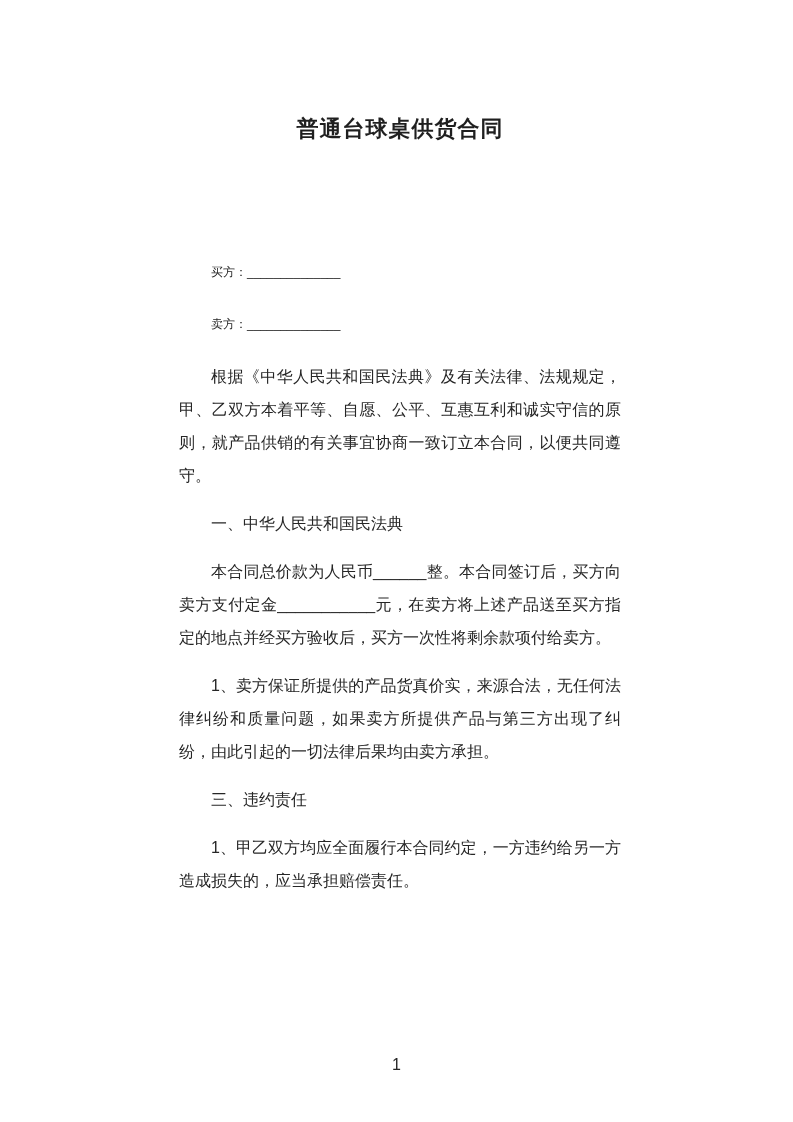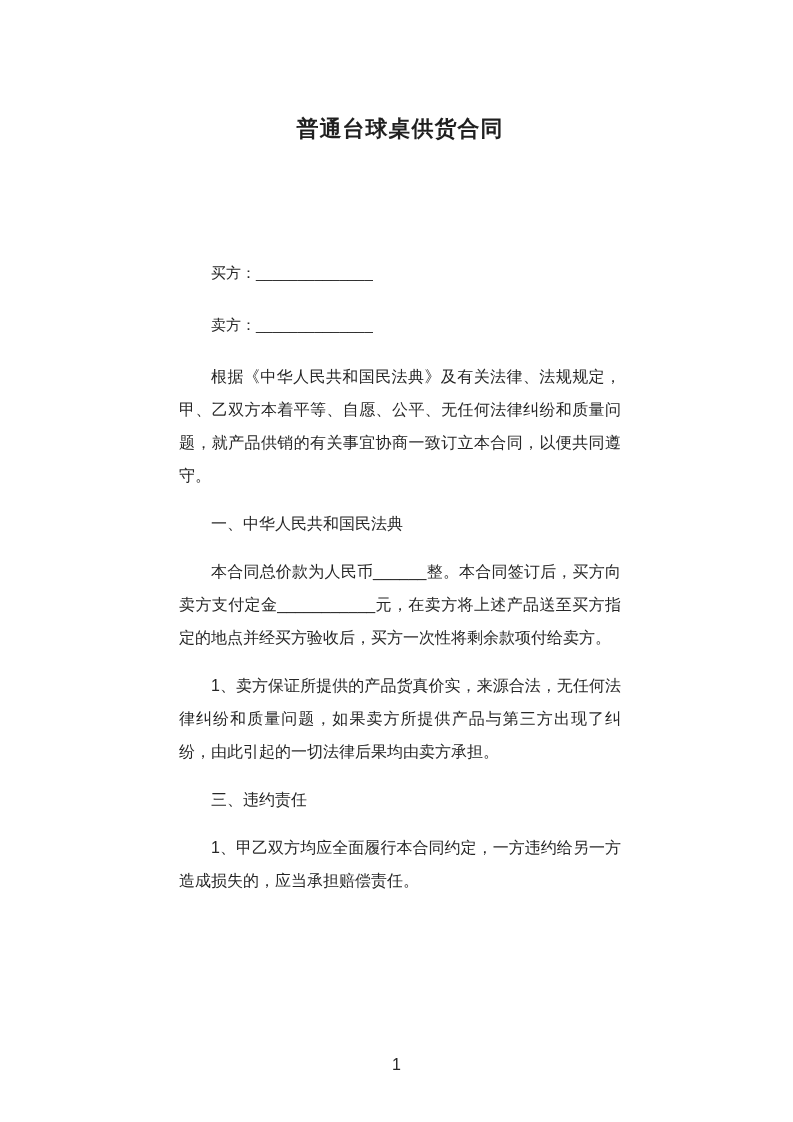--- a/index.html
+++ b/index.html
@@ -23,21 +23,21 @@
     margin: 0 0 112px 0;
     text-align: center;
     font-size: 22px;
     font-weight: bold;
     color: #1f1f1f;
     letter-spacing: 1px;
     line-height: 30px;
   }
   .party-line {
     margin: 0 0 19px 0;
-    font-size: 15px;
+    font-size: 12px;
     line-height: 33px;
     text-indent: 32px;
     white-space: nowrap;
   }
   .para {
     margin: 0 0 15px 0;
     font-size: 16px;
     line-height: 33px;
     text-indent: 32px;
     text-align: justify;
@@ -62,21 +62,21 @@
 <body>
 
 <div class="page">
 
   <h1 class="doc-title">普通台球桌供货合同</h1>
 
   <p class="party-line">买方：______________</p>
 
   <p class="party-line">卖方：______________</p>
 
-  <p class="para">根据《中华人民共和国民法典》及有关法律、法规规定，甲、乙双方本着平等、自愿、公平、无任何法律纠纷和质量问题，就产品供销的有关事宜协商一致订立本合同，以便共同遵守。</p>
+  <p class="para">根据《中华人民共和国民法典》及有关法律、法规规定，甲、乙双方本着平等、自愿、公平、互惠互利和诚实守信的原则，就产品供销的有关事宜协商一致订立本合同，以便共同遵守。</p>
 
   <p class="section-heading">一、中华人民共和国民法典</p>
 
   <p class="para">本合同总价款为人民币______整。本合同签订后，买方向卖方支付定金___________元，在卖方将上述产品送至买方指定的地点并经买方验收后，买方一次性将剩余款项付给卖方。</p>
 
 
   <p class="para">1、卖方保证所提供的产品货真价实，来源合法，无任何法律纠纷和质量问题，如果卖方所提供产品与第三方出现了纠纷，由此引起的一切法律后果均由卖方承担。</p>
 
 
   <p class="section-heading">三、违约责任</p>

